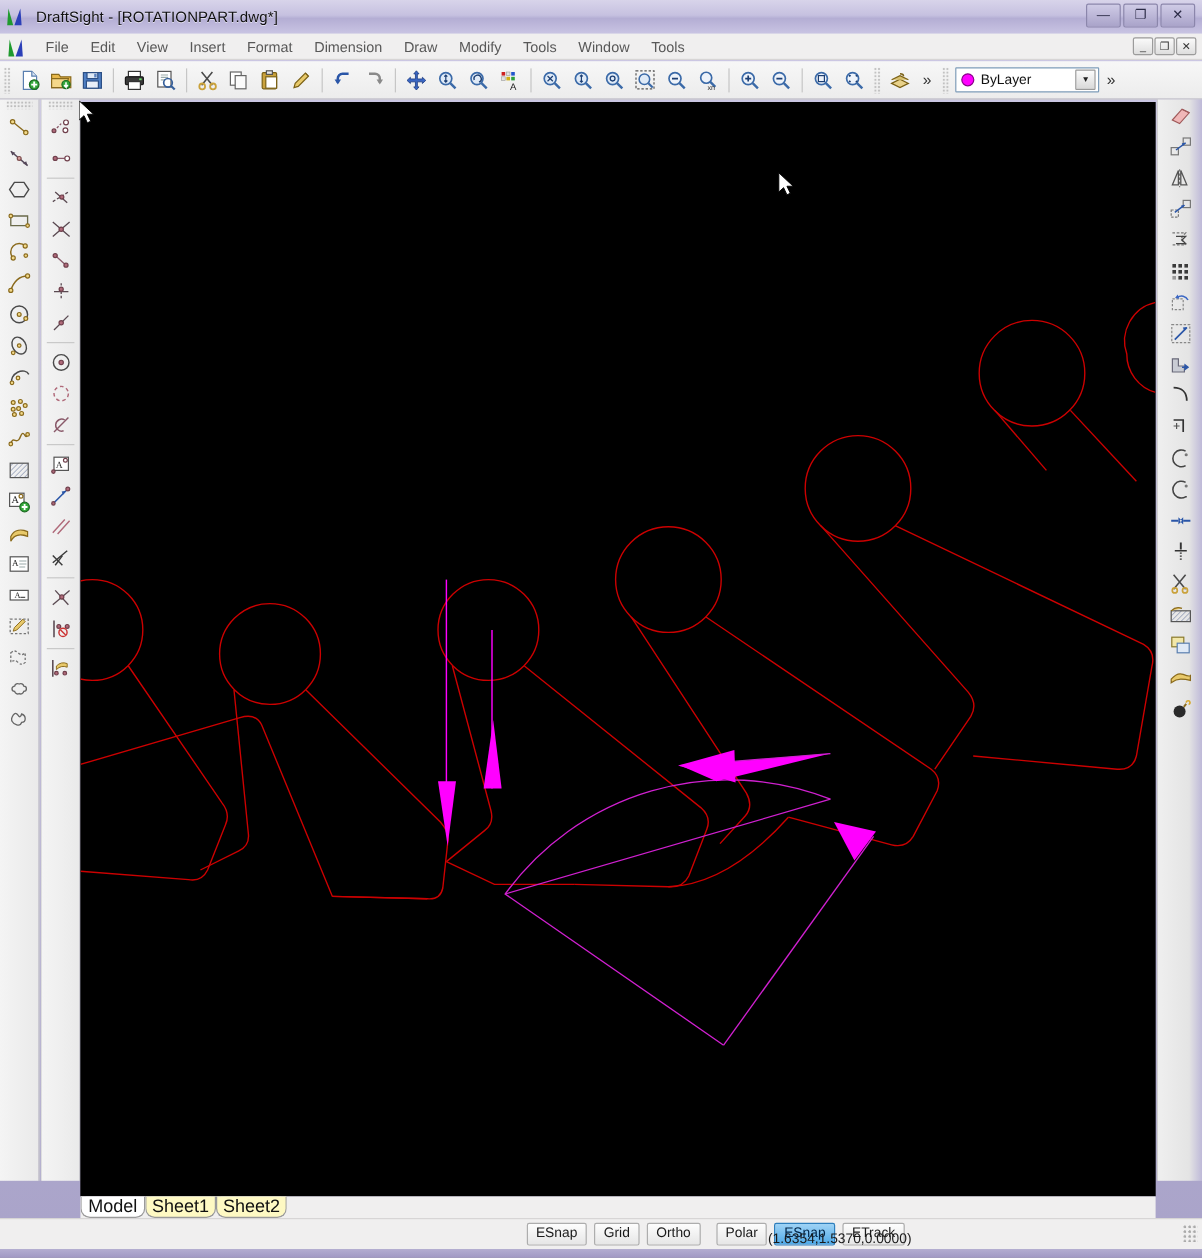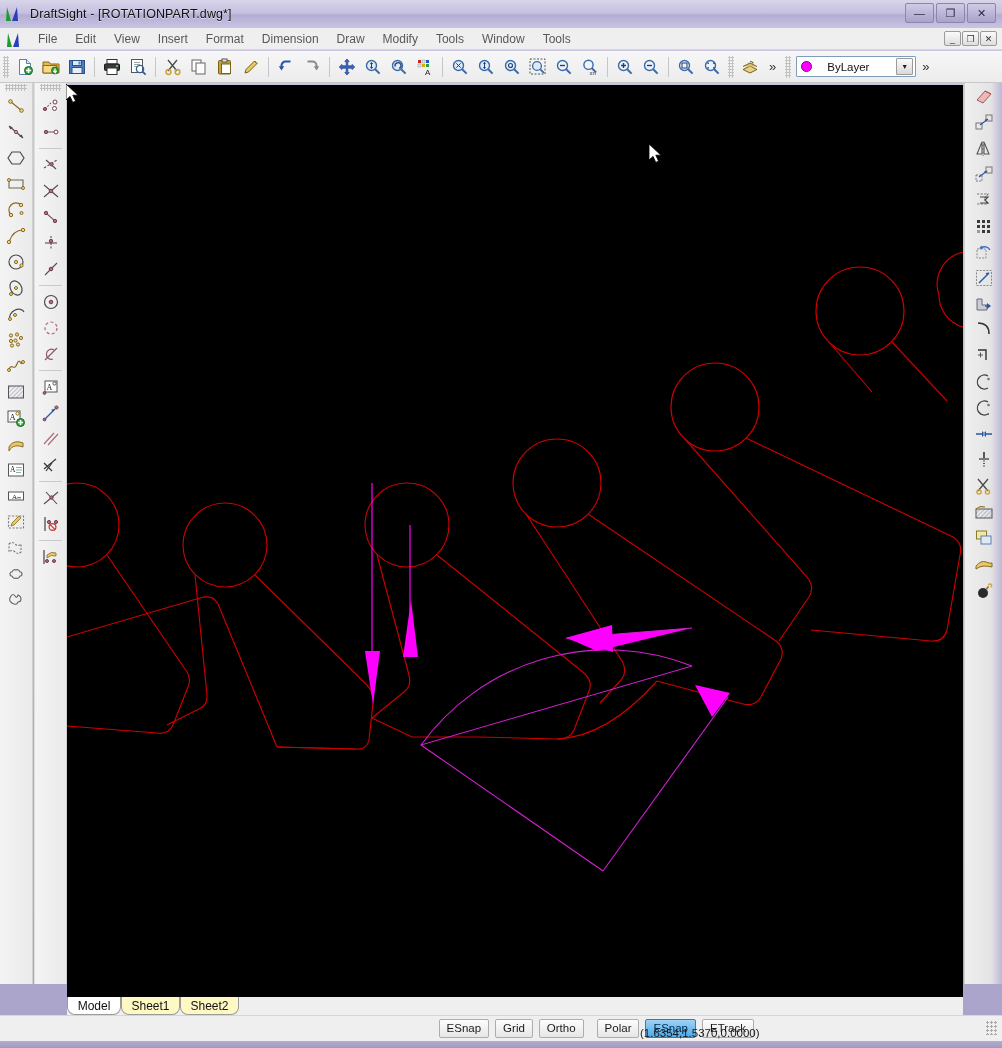--- a/index.html
+++ b/index.html
@@ -86,21 +86,21 @@
     opacity: .85;
   }
   .tbtn {
     width: 26px; height: 26px; flex: none;
     display: flex; align-items: center; justify-content: center;
     border: 1px solid transparent; border-radius: 2px;
   }
   .tsep { width: 1px; height: 20px; background: #c6c6c6; margin: 0 4px; flex: none; }
   .chev { font-size: 13px; color: #333; padding: 0 6px; flex: none; }
   #layercombo {
-    display: flex; align-items: center; gap: 15px;
+    display: flex; align-items: center; gap: 5px;
     width: 120px; height: 21px; background: #fff;
     border: 1px solid #7f9db9; border-radius: 1px; padding: 0 2px 0 4px;
     flex: none; margin-left: 2px;
   }
   #layercombo .swatch {
     width: 11px; height: 11px; border-radius: 50%;
     background: #ff00ff; border: 1px solid #8a008a; flex: none;
   }
   #layercombo .lbl { font-size: 11.5px; color: #111; flex: 1; }
   #layercombo .arrow {
@@ -147,21 +147,21 @@
   }
   #canvas-wrap svg { display: block; }
 
   
   #tabstrip {
     position: absolute; left: 67px; top: 997px; width: 896px; height: 18px;
     background: #f0efef;
   }
   .sheettab {
     position: absolute; top: 0; height: 18px;
-    font-size: 12px; color: #111;
+    font-size: 15px; color: #111;
     display: flex; align-items: center; justify-content: center;
     background: #fff;
     border: 1px solid #9a9a9a; border-top: none;
     border-radius: 0 0 8px 8px;
     padding: 1px 7px;
     transform: skewX(0deg);
   }
   .sheettab.inactive { background: #fef9c3; }
 
   

